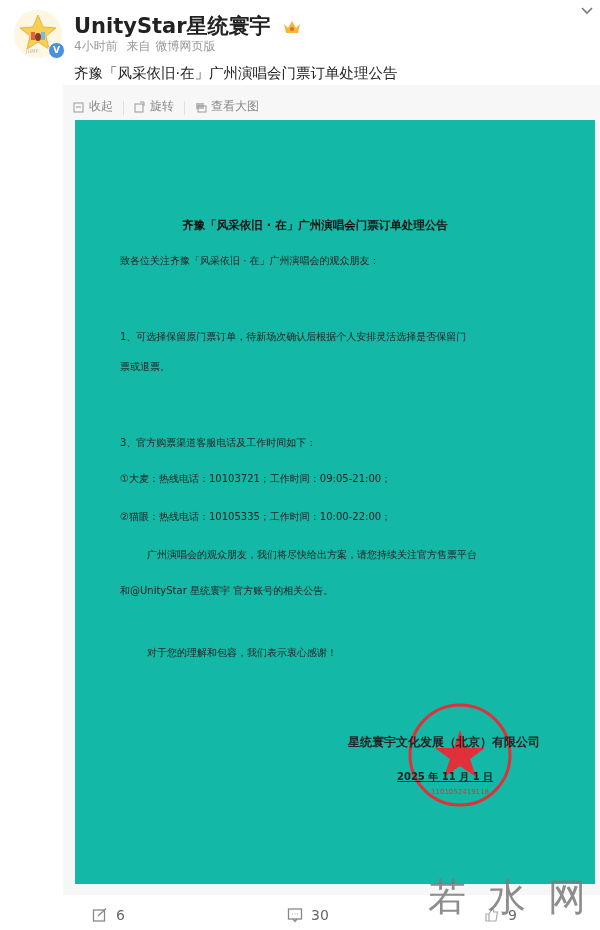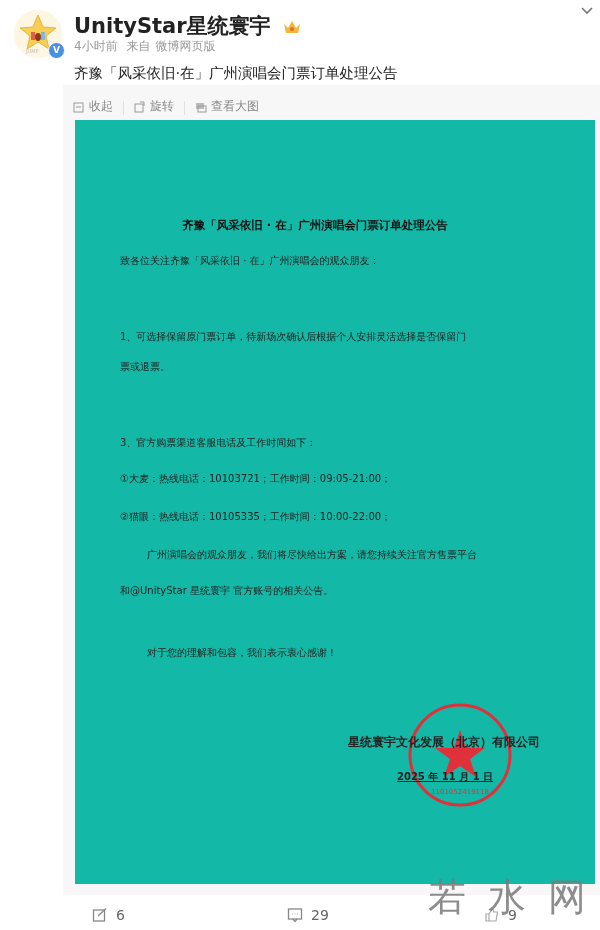--- a/index.html
+++ b/index.html
@@ -119,21 +119,21 @@
         <line x1="6" y1="9" x2="14" y2="1.5" stroke="#888" stroke-width="1.3"></line>
       </svg>
     <span>6</span>
   </div>
   <div class="fitem" style="left:287px;">
     <svg width="16" height="16" viewBox="0 0 16 16">
         <rect x="1.5" y="2" width="13" height="10" fill="none" stroke="#888" stroke-width="1.3"></rect>
         <polyline points="6,12 8,14.5 10,12" fill="none" stroke="#888" stroke-width="1.3"></polyline>
         <line x1="5" y1="7" x2="11" y2="7" stroke="#aaa" stroke-dasharray="1,1.5"></line>
       </svg>
-    <span>29</span>
+    <span>30</span>
   </div>
   <div class="fitem" style="left:484px;">
     <svg width="16" height="16" viewBox="0 0 16 16">
         <path d="M2 7 h3 v7 h-3z M5 7 l3-5 c1 0 2 1 1.5 3 h4 l-1.5 9 h-7" fill="none" stroke="#aaa" stroke-width="1.2"></path>
       </svg>
     <span>9</span>
   </div>
 </div>
 
 <div class="watermark">若水网</div>

